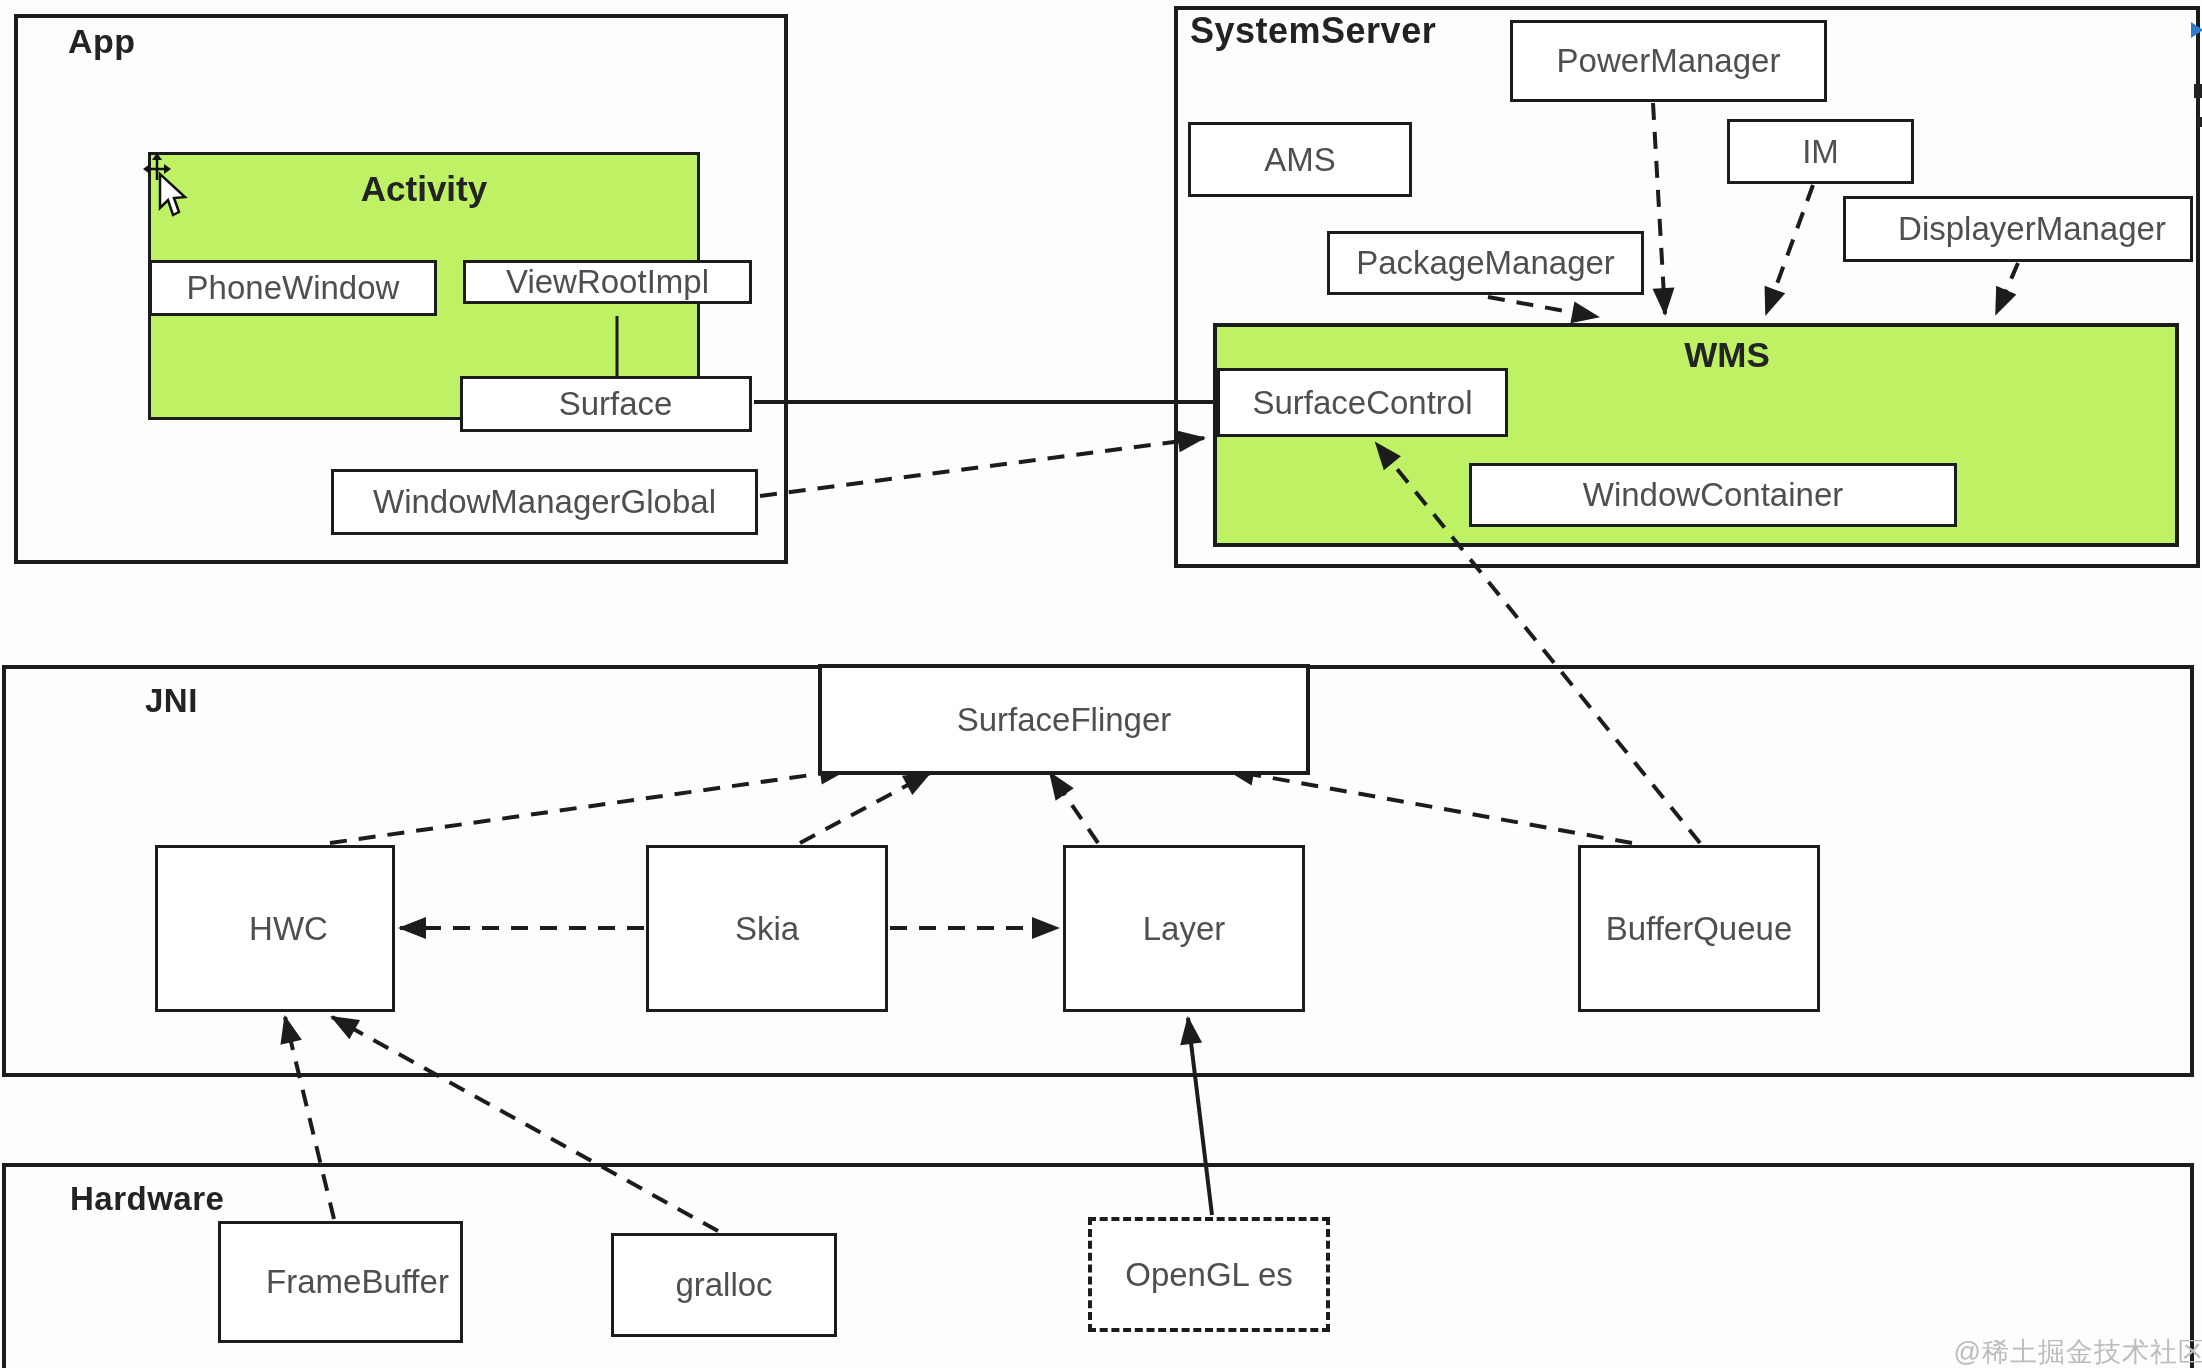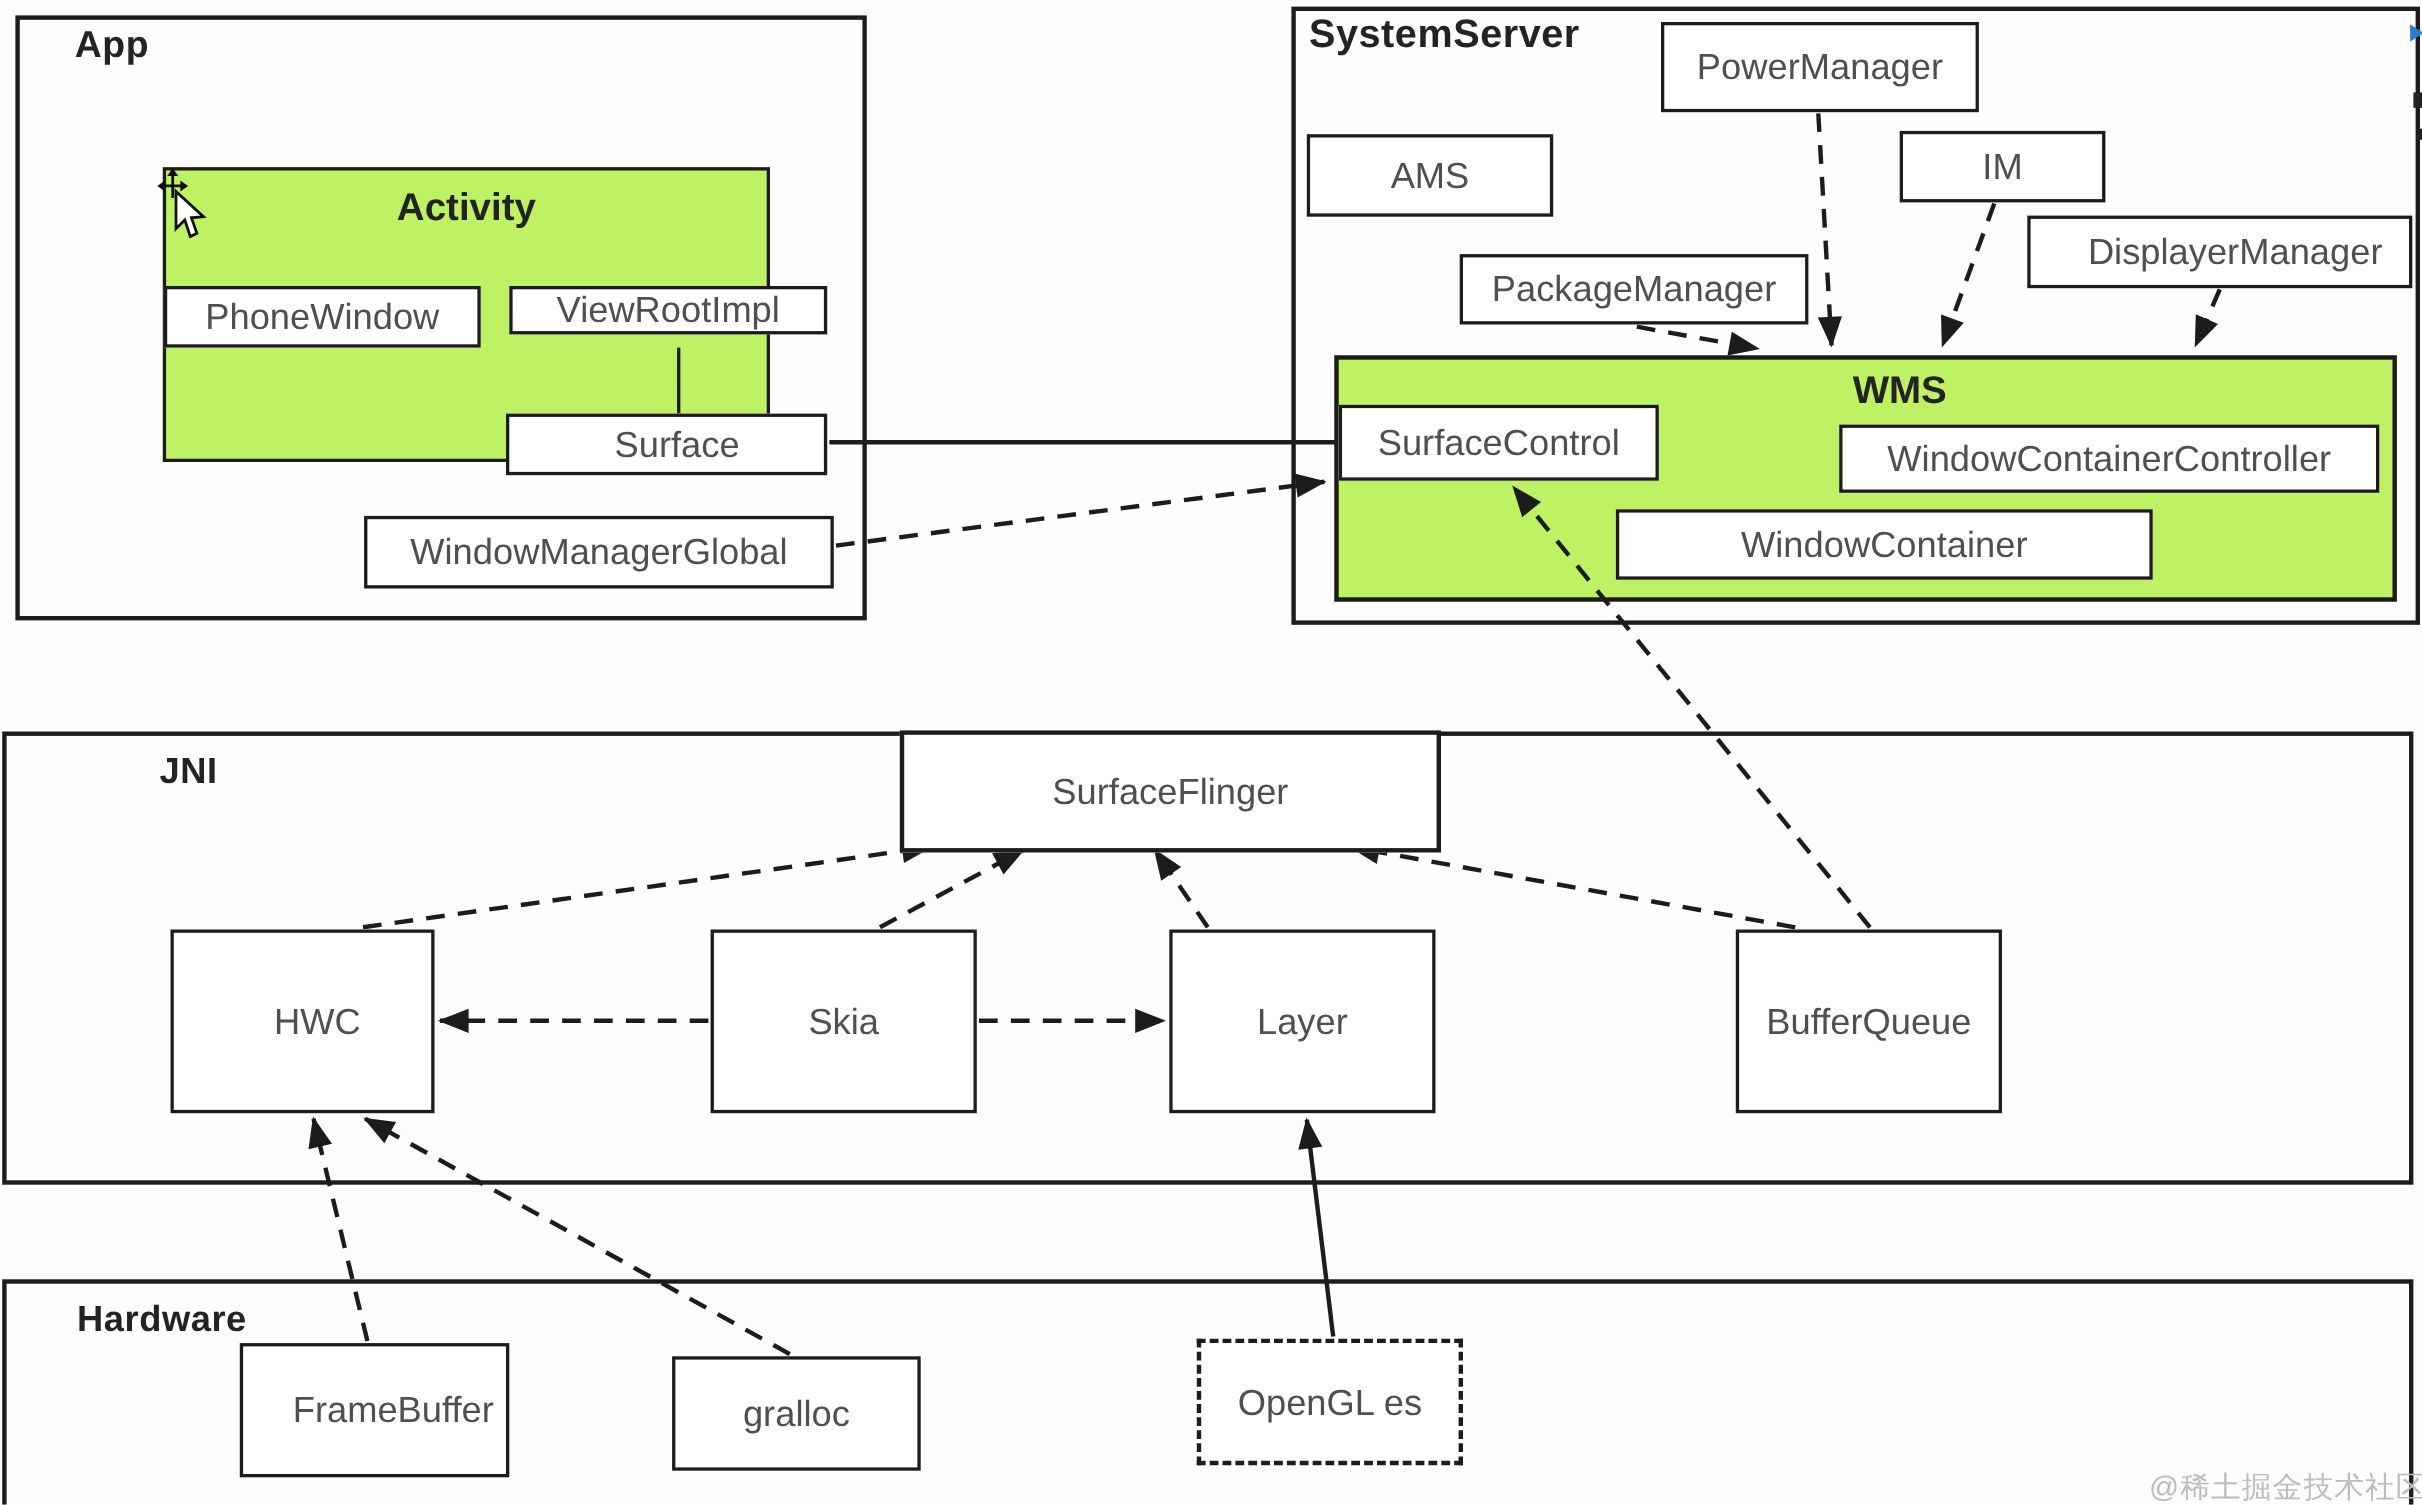--- a/index.html
+++ b/index.html
@@ -100,27 +100,26 @@
 
   <div class="heading-node" id="wms-box" style="left:1213px;top:323px;width:966px;height:224px;border-width:4px;">
     <div class="inner-title">WMS</div>
   </div>
 
   <div class="node" style="left:149px;top:260px;width:288px;height:56px;">PhoneWindow</div>
   <div class="node" style="left:463px;top:260px;width:289px;height:44px;">ViewRootImpl</div>
   <div class="node" style="left:460px;top:376px;width:292px;height:56px;padding-left:19px;">Surface</div>
   <div class="node" style="left:331px;top:469px;width:427px;height:66px;">WindowManagerGlobal</div>
 
-  <div class="node" style="left:1510px;top:20px;width:289px;height:82px;">PowerManager</div>
+  <div class="node" style="left:1510px;top:20px;width:317px;height:82px;">PowerManager</div>
   <div class="node" style="left:1188px;top:122px;width:224px;height:75px;">AMS</div>
   <div class="node" style="left:1727px;top:119px;width:187px;height:65px;">IM</div>
   <div class="node" style="left:1843px;top:196px;width:350px;height:66px;padding-left:28px;">DisplayerManager</div>
   <div class="node" style="left:1327px;top:231px;width:317px;height:64px;">PackageManager</div>
   <div class="node" style="left:1217px;top:368px;width:291px;height:69px;">SurfaceControl</div>
-  <div class="node" style="left:1672px;top:386px;width:491px;height:62px;">WindowContainerController</div>
   <div class="node" style="left:1469px;top:463px;width:488px;height:64px;">WindowContainer</div>
 
   <div class="node" style="left:818px;top:664px;width:492px;height:111px;border-width:4px;">SurfaceFlinger</div>
   <div class="node" style="left:155px;top:845px;width:240px;height:167px;padding-left:27px;">HWC</div>
   <div class="node" style="left:646px;top:845px;width:242px;height:167px;">Skia</div>
   <div class="node" style="left:1063px;top:845px;width:242px;height:167px;">Layer</div>
   <div class="node" style="left:1578px;top:845px;width:242px;height:167px;">BufferQueue</div>
 
   <div class="node" style="left:218px;top:1221px;width:245px;height:122px;padding-left:34px;">FrameBuffer</div>
   <div class="node" style="left:611px;top:1233px;width:226px;height:104px;">gralloc</div>

